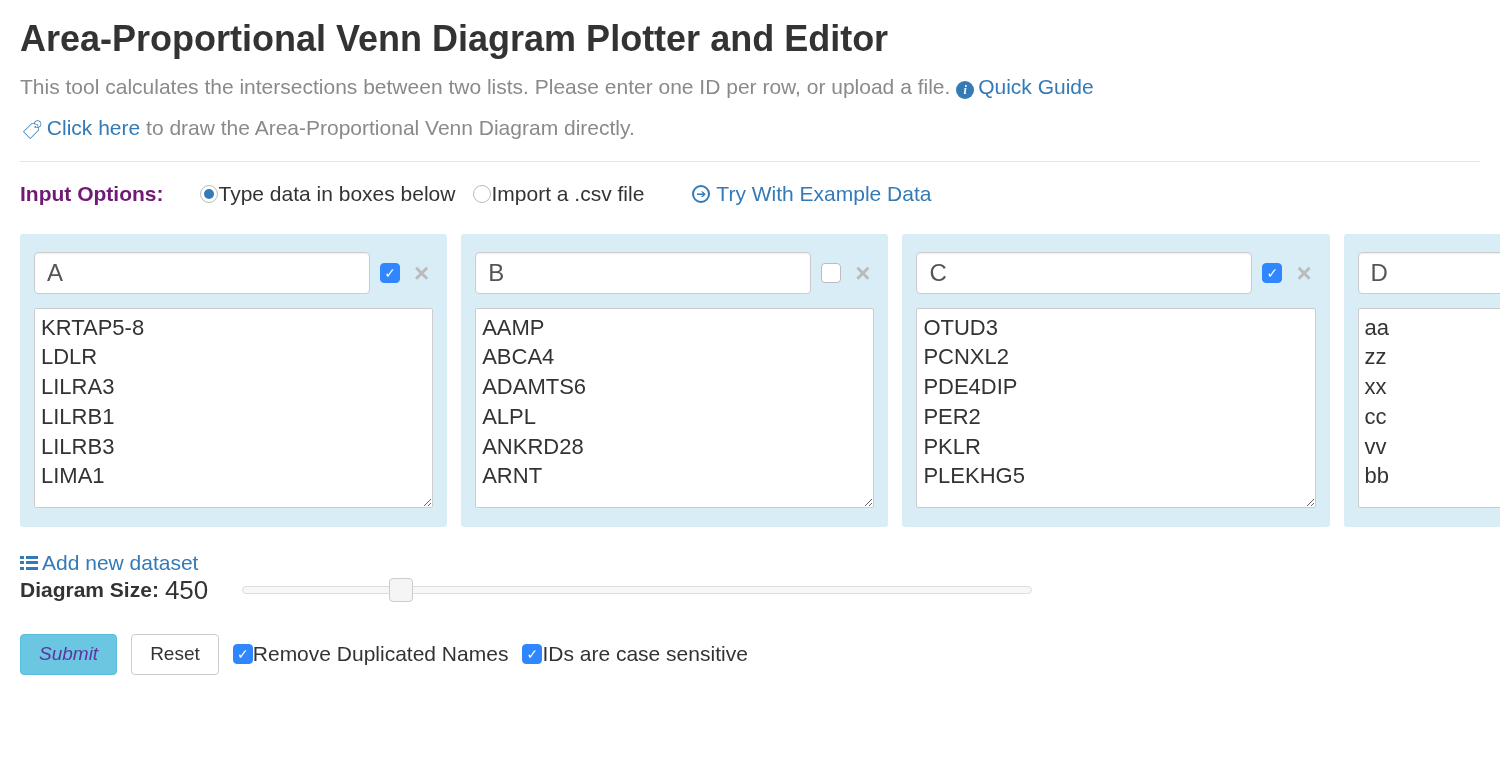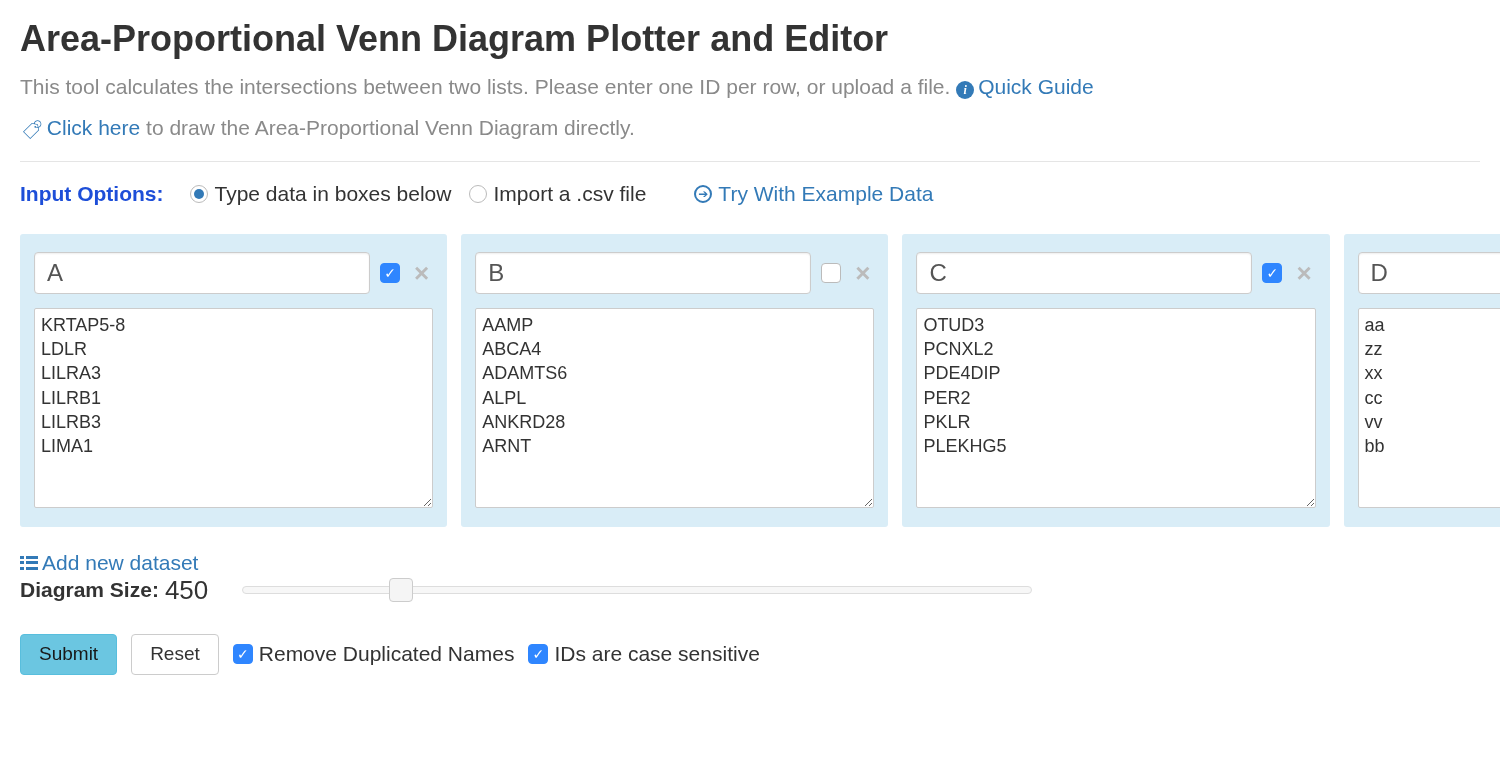--- a/index.html
+++ b/index.html
@@ -34,27 +34,27 @@
   .input-options-row {
     display: flex;
     align-items: center;
     gap: 18px;
     margin-bottom: 28px;
     flex-wrap: wrap;
   }
   .input-options-label {
     font-weight: 700;
     font-size: 21px;
-    color: #1d4ed8;
-    margin-right: 9px;
+    color: #701a75;
+    margin-right: 19px;
   }
   .radio-wrap {
     display: inline-flex;
     align-items: center;
-    gap: 6px;
+    gap: 0;
     font-size: 21px;
     color: #333;
   }
   .radio {
     width: 18px; height:18px; border-radius:50%;
     border:1px solid #bbb; display:inline-flex;
     align-items:center; justify-content:center;
     background:#fff;
   }
   .radio.checked::after{
@@ -110,21 +110,21 @@
   .close-x {
     color:#bbb; font-size:26px; font-weight:700; line-height:1;
     padding:0 4px; cursor:pointer; flex:0 0 auto;
   }
   .panel textarea {
     width:100%;
     height:200px;
     resize:both;
     border:1px solid #ccc;
     border-radius:2px;
-    font-size:18px;
+    font-size:22px;
     font-family: inherit;
     padding:4px 6px;
     line-height:1.35;
     color:#333;
     background:#fff;
     overflow:auto;
   }
   .add-dataset {
     color:#337ab7; font-size:21px;
     display:inline-flex; align-items:center; gap:4px;
@@ -165,23 +165,23 @@
   }
   .btn {
     display:inline-block;
     padding:8px 18px;
     font-size:19px;
     border-radius:4px;
     border:1px solid transparent;
     cursor:pointer;
     line-height:1.2;
   }
-  .btn-primary { background:#5bc0de; color:#000000; border-color:#46b8da; opacity:0.9;}
+  .btn-primary { background:#5bc0de; color:#4c1d95; border-color:#46b8da; opacity:0.9;font-style:italic;}
   .btn-default { background:#fff; color:#333; border-color:#ccc; }
-  .check-inline { display:inline-flex; align-items:center; gap:6px; font-size:21px; }
+  .check-inline { display:inline-flex; align-items:center; font-size:21px; }
   .info-circle {
     display:inline-flex; width:18px; height:18px; border-radius:50%;
     background:#337ab7; color:#fff; align-items:center; justify-content:center;
     font-size:12px; font-weight:700; font-style:italic; font-family:Georgia,serif;
   }
   .tag-glyph { display:inline-block; transform:rotate(90deg); font-size:18px; }
 </style>
 </head>
 <body>
 

